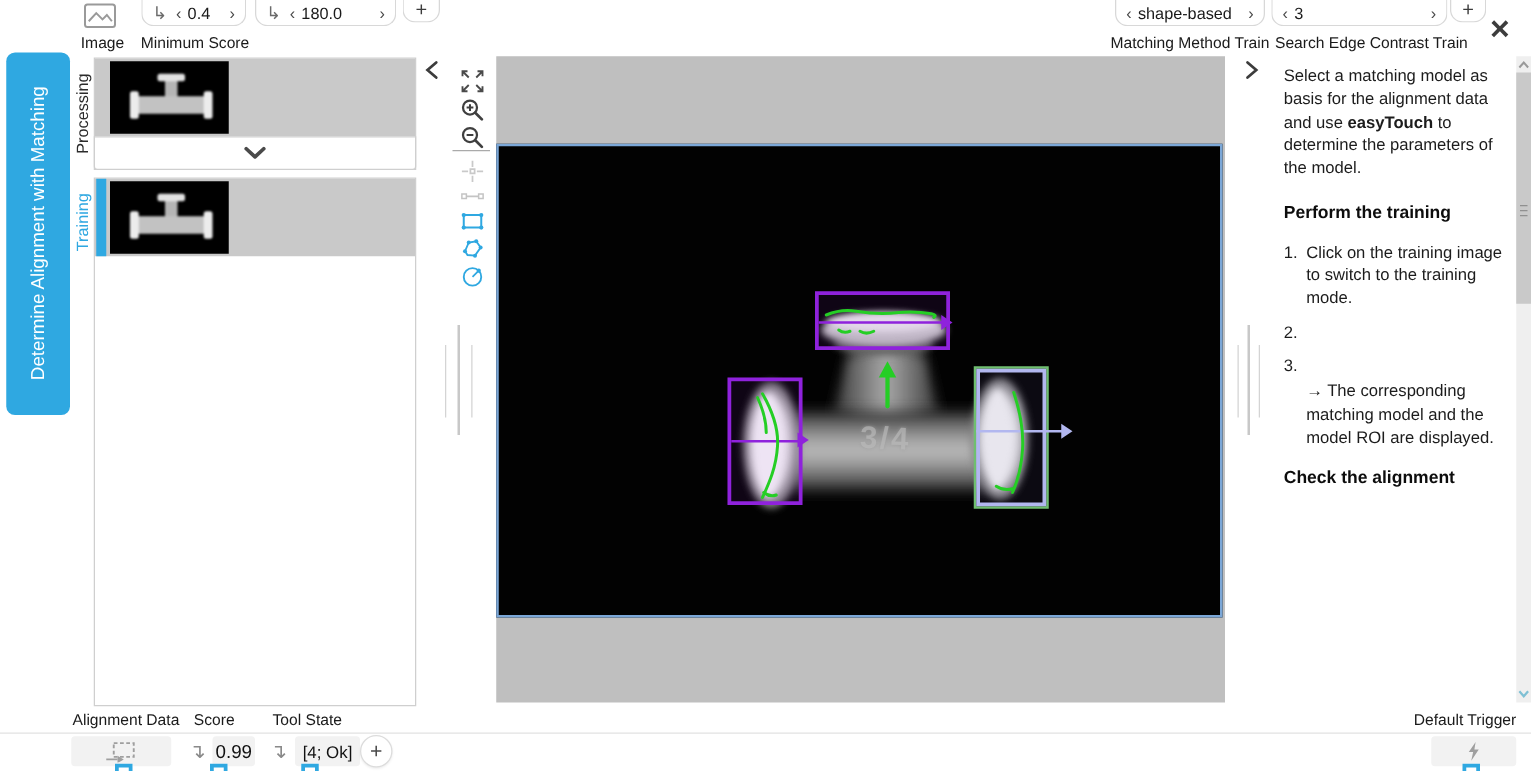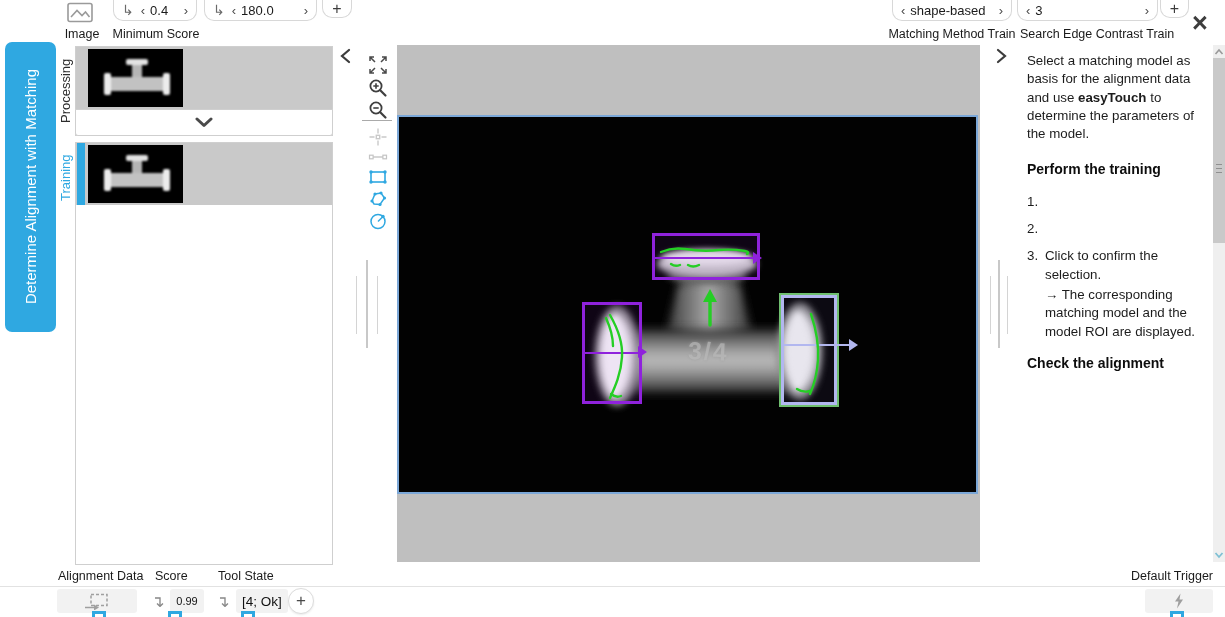--- a/index.html
+++ b/index.html
@@ -352,27 +352,27 @@
       </g>
       <polygon points="311,172 304,185 318,185" fill="#25CE25"></polygon>
     </svg>
   </div>
 
   <div class="help">
     <p><span>Select a matching model as basis for the alignment data and use </span><b>easyTouch</b><span> to determine the parameters of the model.</span></p>
     <h2>Perform the training</h2>
     <div class="step-row">
       <span class="num">1.</span>
+      <span class="stext">Click on the training image to switch to the training mode.</span>
     </div>
     <div class="step-row">
       <span class="num">2.</span>
     </div>
     <div class="step-row" style="margin-bottom:2px;">
       <span class="num">3.</span>
-      <span class="stext">Click to confirm the selection.</span>
     </div>
     <div class="step-note">→ The corresponding matching model and the model ROI are displayed.</div>
     <h2 class="h2b">Check the alignment</h2>
   </div>
 
   <div class="scrollbar">
     <svg class="abs" style="left:1px;top:3px;" width="10" height="8" viewBox="0 0 10 8">
       <path d="M1.5 6 L5 2 L8.5 6" fill="none" stroke="#9a9a9a" stroke-width="1.6"></path>
     </svg>
     <div class="sb-thumb">
@@ -394,21 +394,21 @@
 
   <div class="out-chip" style="left:57px;width:80px;">
     <svg width="26" height="17" viewBox="0 0 26 17">
       <rect x="7" y="1.5" width="16" height="11" fill="none" stroke="#9f9f9f" stroke-width="1.5" stroke-dasharray="3 2"></rect>
       <path d="M1 14.5 H10" stroke="#9f9f9f" stroke-width="1.5"></path>
       <polygon points="10,11.5 15,14.5 10,17.5" fill="#9f9f9f"></polygon>
     </svg>
   </div>
 
   <div class="arrow-glyph" style="left:147px;width:22px;">↴</div>
-  <div class="out-chip" style="left:170px;width:34px;font-size:11px;color:#111;">0.99</div>
+  <div class="out-chip" style="left:170px;width:34px;font-size:15px;color:#111;">0.99</div>
 
   <div class="arrow-glyph" style="left:212px;width:22px;">↴</div>
   <div class="out-chip" style="left:236px;width:52px;font-size:13.5px;color:#111;">[4; Ok]</div>
 
   <div class="plus-circle">+</div>
 
   <div class="out-chip" style="left:1145px;width:68px;">
     <svg width="12" height="16" viewBox="0 0 12 16">
       <polygon points="7.5,0.5 2,8.5 5.5,8.5 4,15.5 10,6.5 6.5,6.5" fill="#9f9f9f"></polygon>
     </svg>

